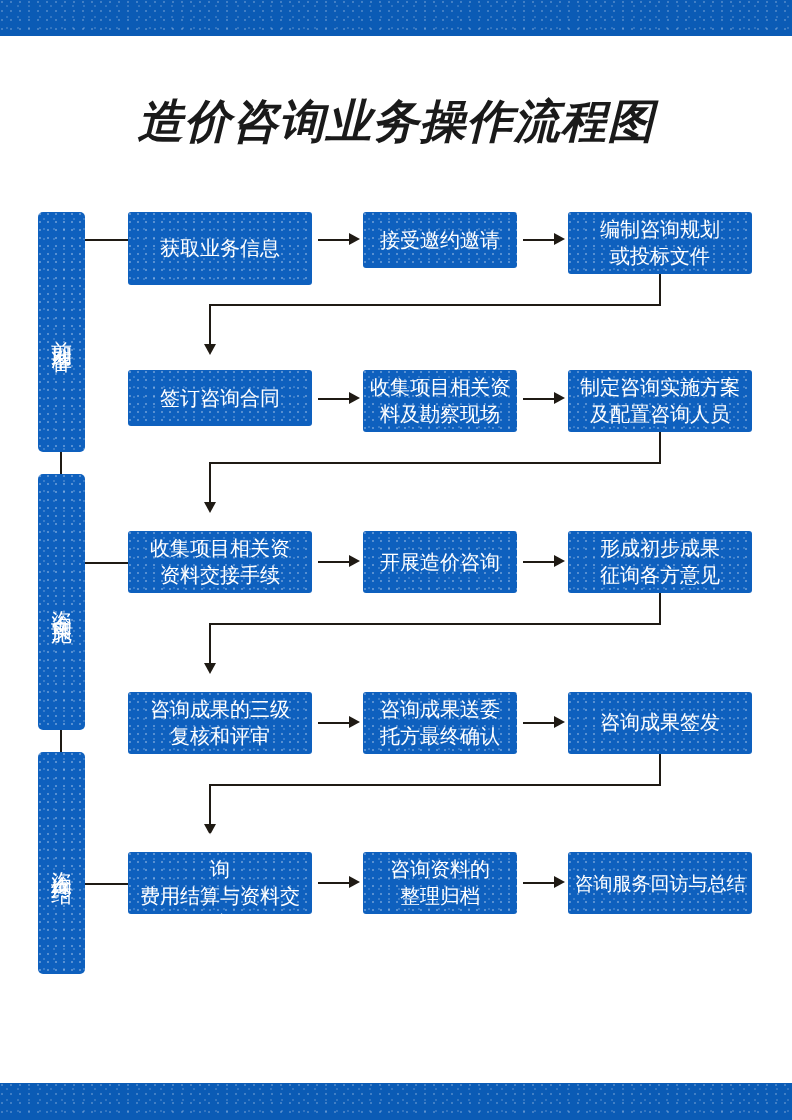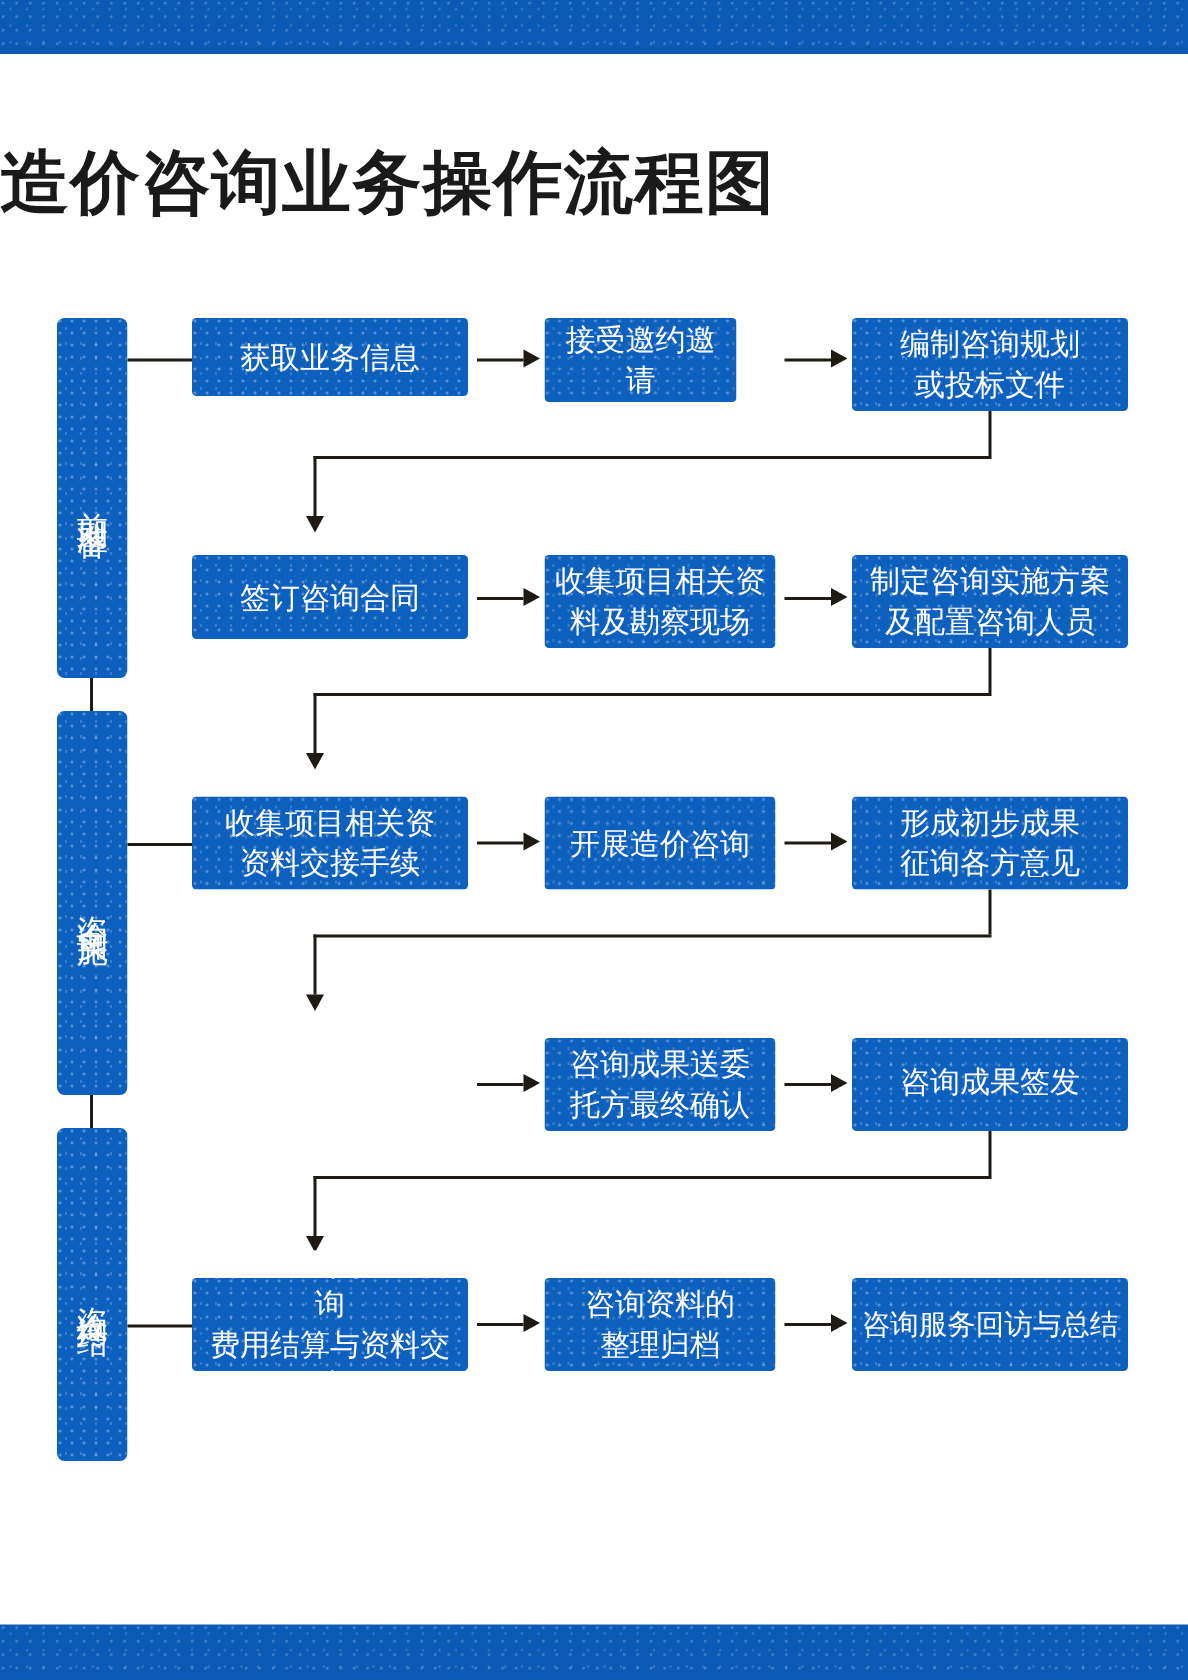--- a/index.html
+++ b/index.html
@@ -28,25 +28,27 @@
   }
   .band-top    { top: 0px;    height: 36px; }
   .band-bottom { top: 1083px; height: 37px; }
 
   
   .title {
     position: absolute;
     left: 0;
     top: 92px;
     width: 792px;
+    text-align: center;
     font-size: 46px;
     line-height: 58px;
     font-weight: bold;
     color: #1a1a1a;
     letter-spacing: 1px;
+    font-style: italic;
   }
 
   
   #canvas {
     position: absolute;
     left: 0;
     top: 0;
     width: 792px;
     height: 1120px;
   }
@@ -119,26 +121,26 @@
 
   <div class="blue phase-bar" style="left:38px; top:212px; width:47px; height:240px;">前期准备</div>
   <div class="blue phase-bar" style="left:38px; top:474px; width:47px; height:256px;">咨询实施</div>
   <div class="blue phase-bar" style="left:38px; top:752px; width:47px; height:222px;">咨询终结</div>
 
   <div class="line-v" style="left:60px; top:452px; height:22px;"></div>
   <div class="line-v" style="left:60px; top:730px; height:22px;"></div>
 
   <div class="line-h" style="left:85px; top:239px; width:43px;"></div>
 
-  <div class="blue node" style="left:128px; top:212px; width:184px; height:52px;">获取业务信息</div>
+  <div class="blue node" style="left:128px; top:212px; width:184px; height:73px;">获取业务信息</div>
 
   <div class="line-h" style="left:318px; top:239px; width:31px;"></div>
   <div class="arrow-r" style="left:349px; top:233px;"></div>
 
-  <div class="blue node" style="left:363px; top:212px; width:128px; height:56px;">接受邀约邀请</div>
+  <div class="blue node" style="left:363px; top:212px; width:154px; height:56px;">接受邀约邀请</div>
 
   <div class="line-h" style="left:523px; top:239px; width:31px;"></div>
   <div class="arrow-r" style="left:554px; top:233px;"></div>
 
   <div class="blue node" style="left:568px; top:212px; width:184px; height:62px;">编制咨询规划
 或投标文件</div>
 
   <div class="line-v" style="left:659px; top:274px; height:30px;"></div>
   <div class="line-h" style="left:209px; top:304px; width:452px;"></div>
   <div class="line-v" style="left:209px; top:304px; height:40px;"></div>
@@ -177,20 +179,22 @@
   <div class="arrow-r" style="left:554px; top:555px;"></div>
 
   <div class="blue node" style="left:568px; top:531px; width:184px; height:62px;">形成初步成果
 征询各方意见</div>
 
   <div class="line-v" style="left:659px; top:593px; height:30px;"></div>
   <div class="line-h" style="left:209px; top:623px; width:452px;"></div>
   <div class="line-v" style="left:209px; top:623px; height:40px;"></div>
   <div class="arrow-d" style="left:204px; top:663px;"></div>
 
+  <div class="blue node" style="left:128px; top:692px; width:184px; height:62px;">咨询成果的三级
+复核和评审</div>
 
   <div class="line-h" style="left:318px; top:722px; width:31px;"></div>
   <div class="arrow-r" style="left:349px; top:716px;"></div>
 
   <div class="blue node" style="left:363px; top:692px; width:154px; height:62px;text-align:center;">咨询成果送委
 托方最终确认</div>
 
   <div class="line-h" style="left:523px; top:722px; width:31px;"></div>
   <div class="arrow-r" style="left:554px; top:716px;"></div>
 

